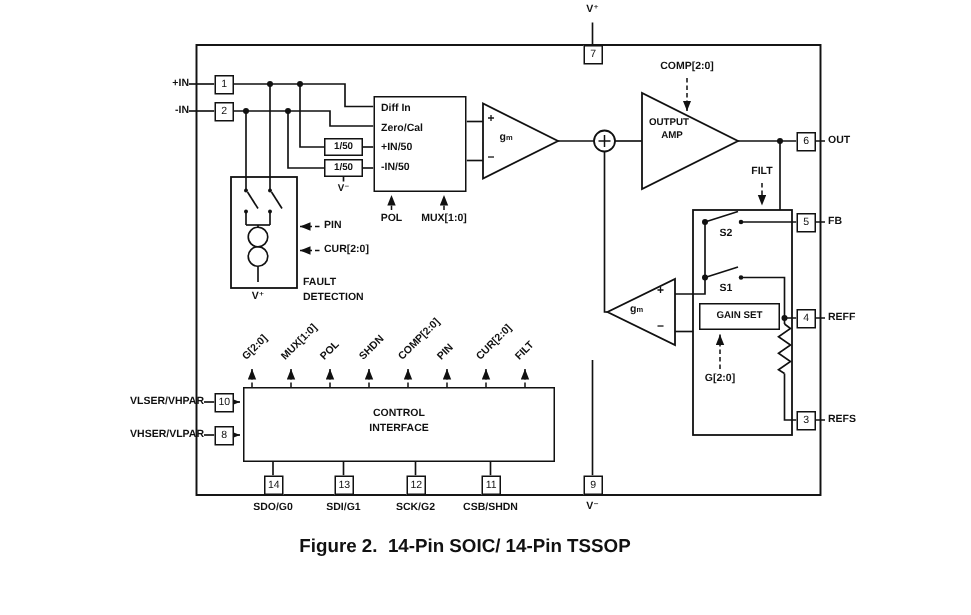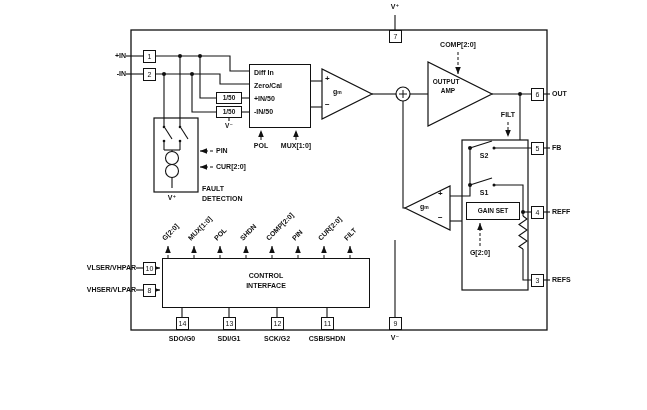--- a/index.html
+++ b/index.html
@@ -221,13 +221,14 @@
 
   <div class="lbl slant" style="left:167px;top:233px;">G[2:0]</div>
   <div class="lbl slant" style="left:193px;top:233px;">MUX[1:0]</div>
   <div class="lbl slant" style="left:219px;top:233px;">POL</div>
   <div class="lbl slant" style="left:245px;top:233px;">SHDN</div>
   <div class="lbl slant" style="left:271px;top:233px;">COMP[2:0]</div>
   <div class="lbl slant" style="left:297px;top:233px;">PIN</div>
   <div class="lbl slant" style="left:323px;top:233px;">CUR[2:0]</div>
   <div class="lbl slant" style="left:349px;top:233px;">FILT</div>
 
+  <div class="caption">Figure 2.  14-Pin SOIC/ 14-Pin TSSOP</div>
 </div>
 
 </body></html>

